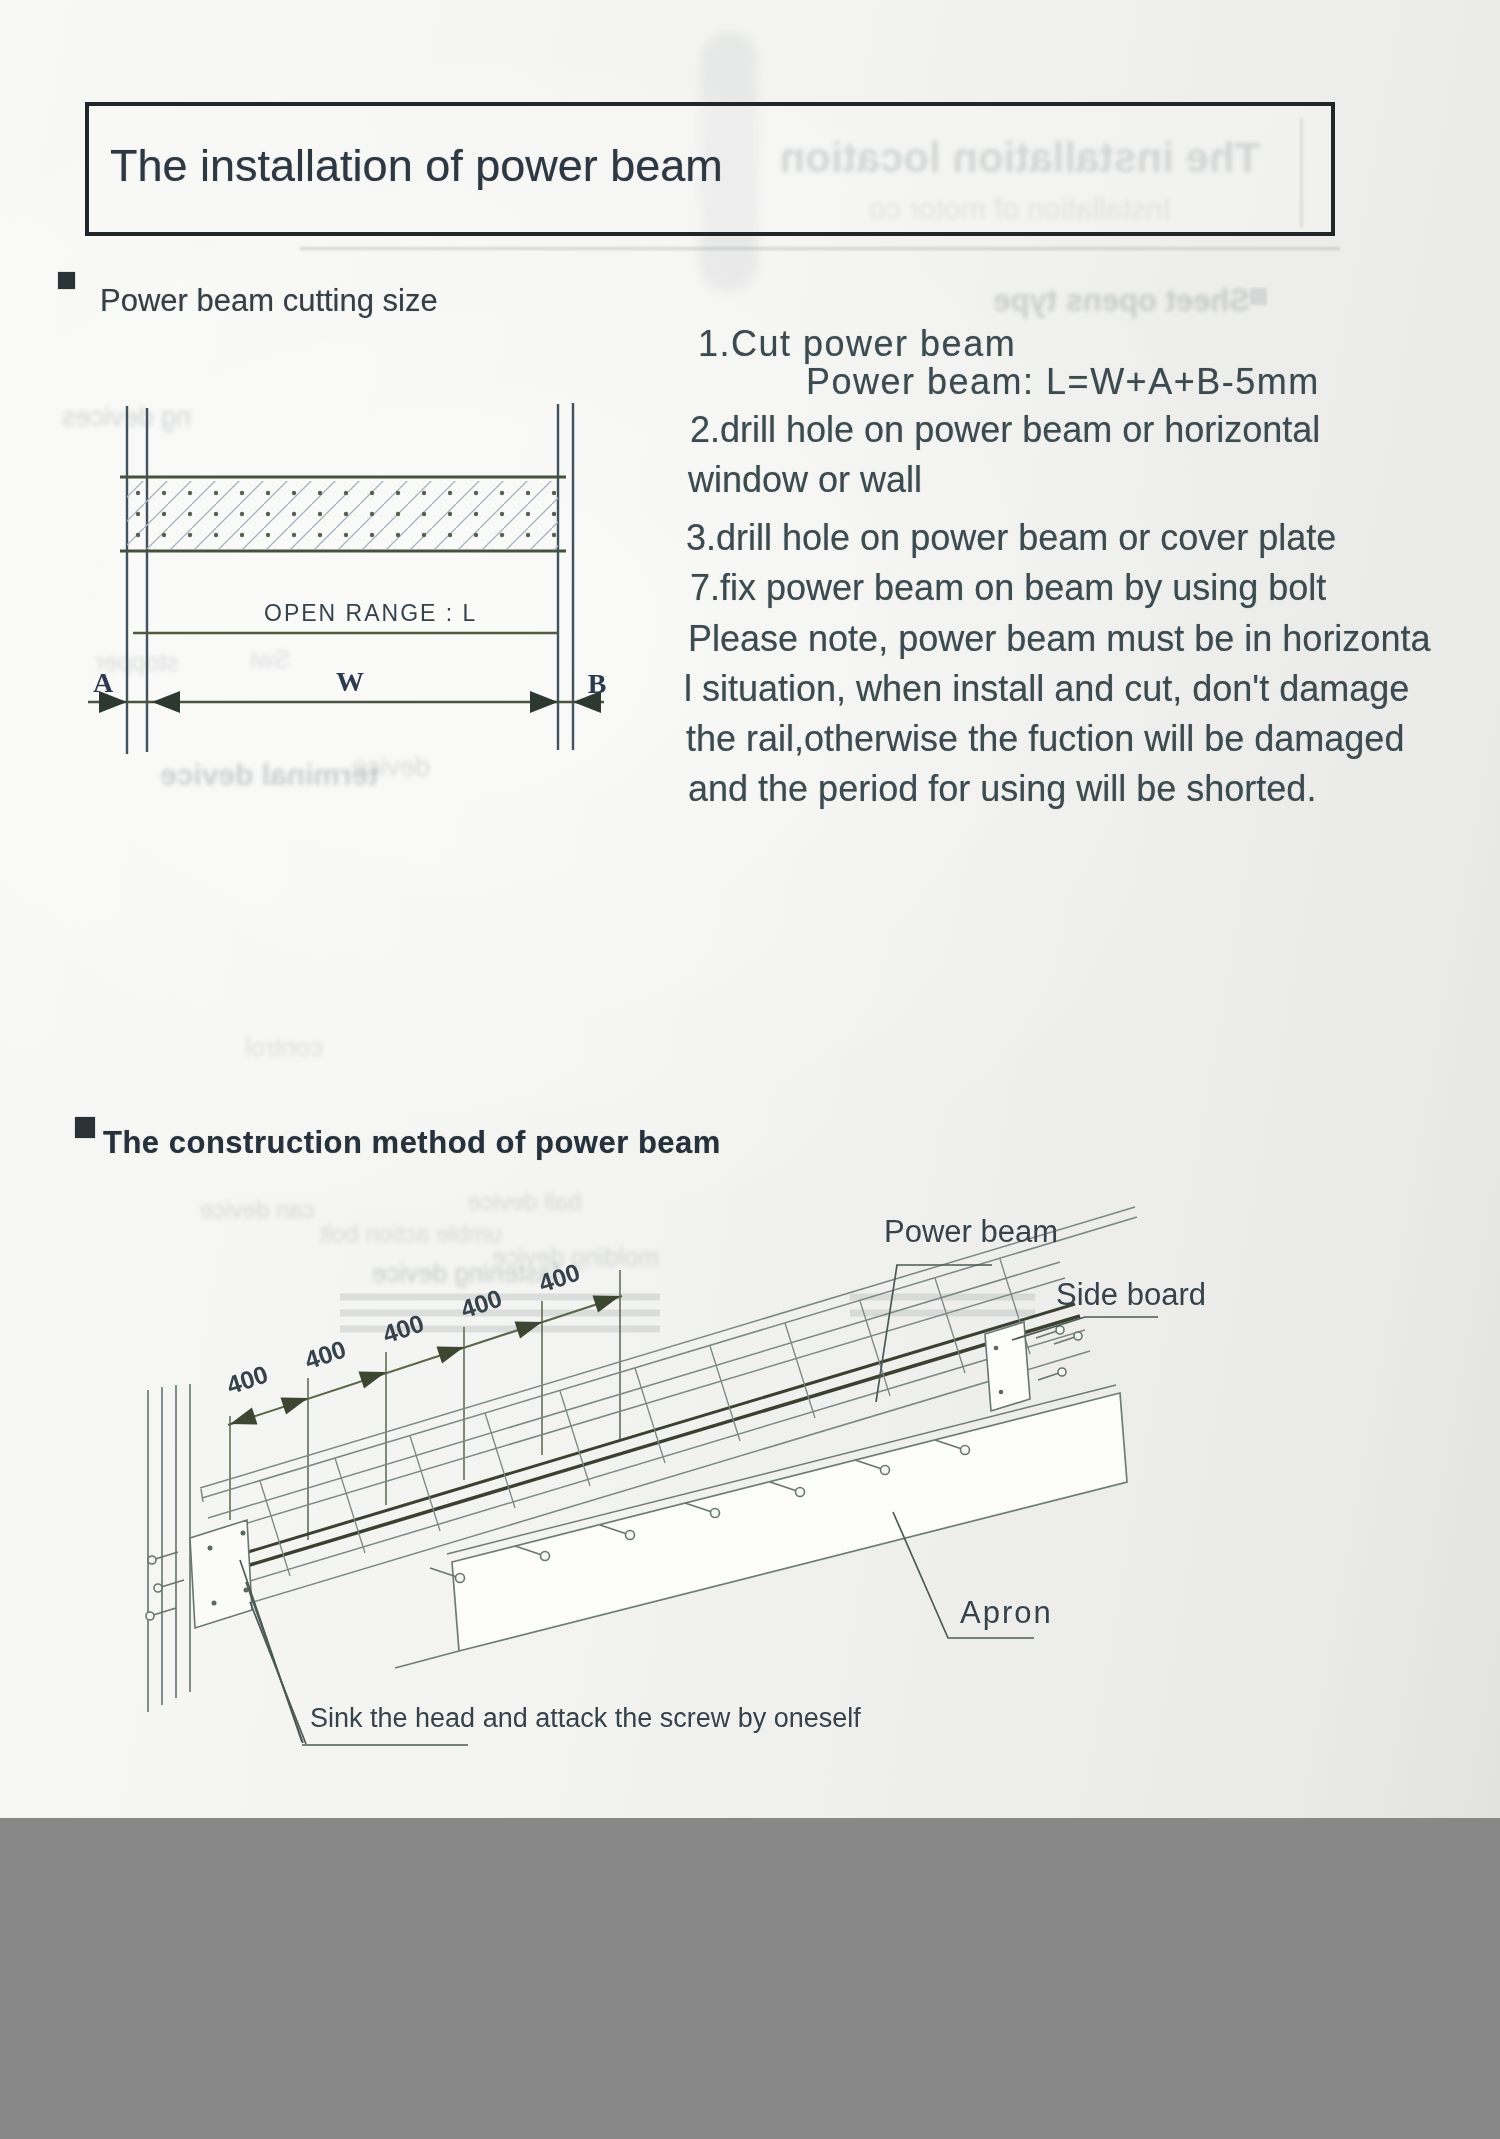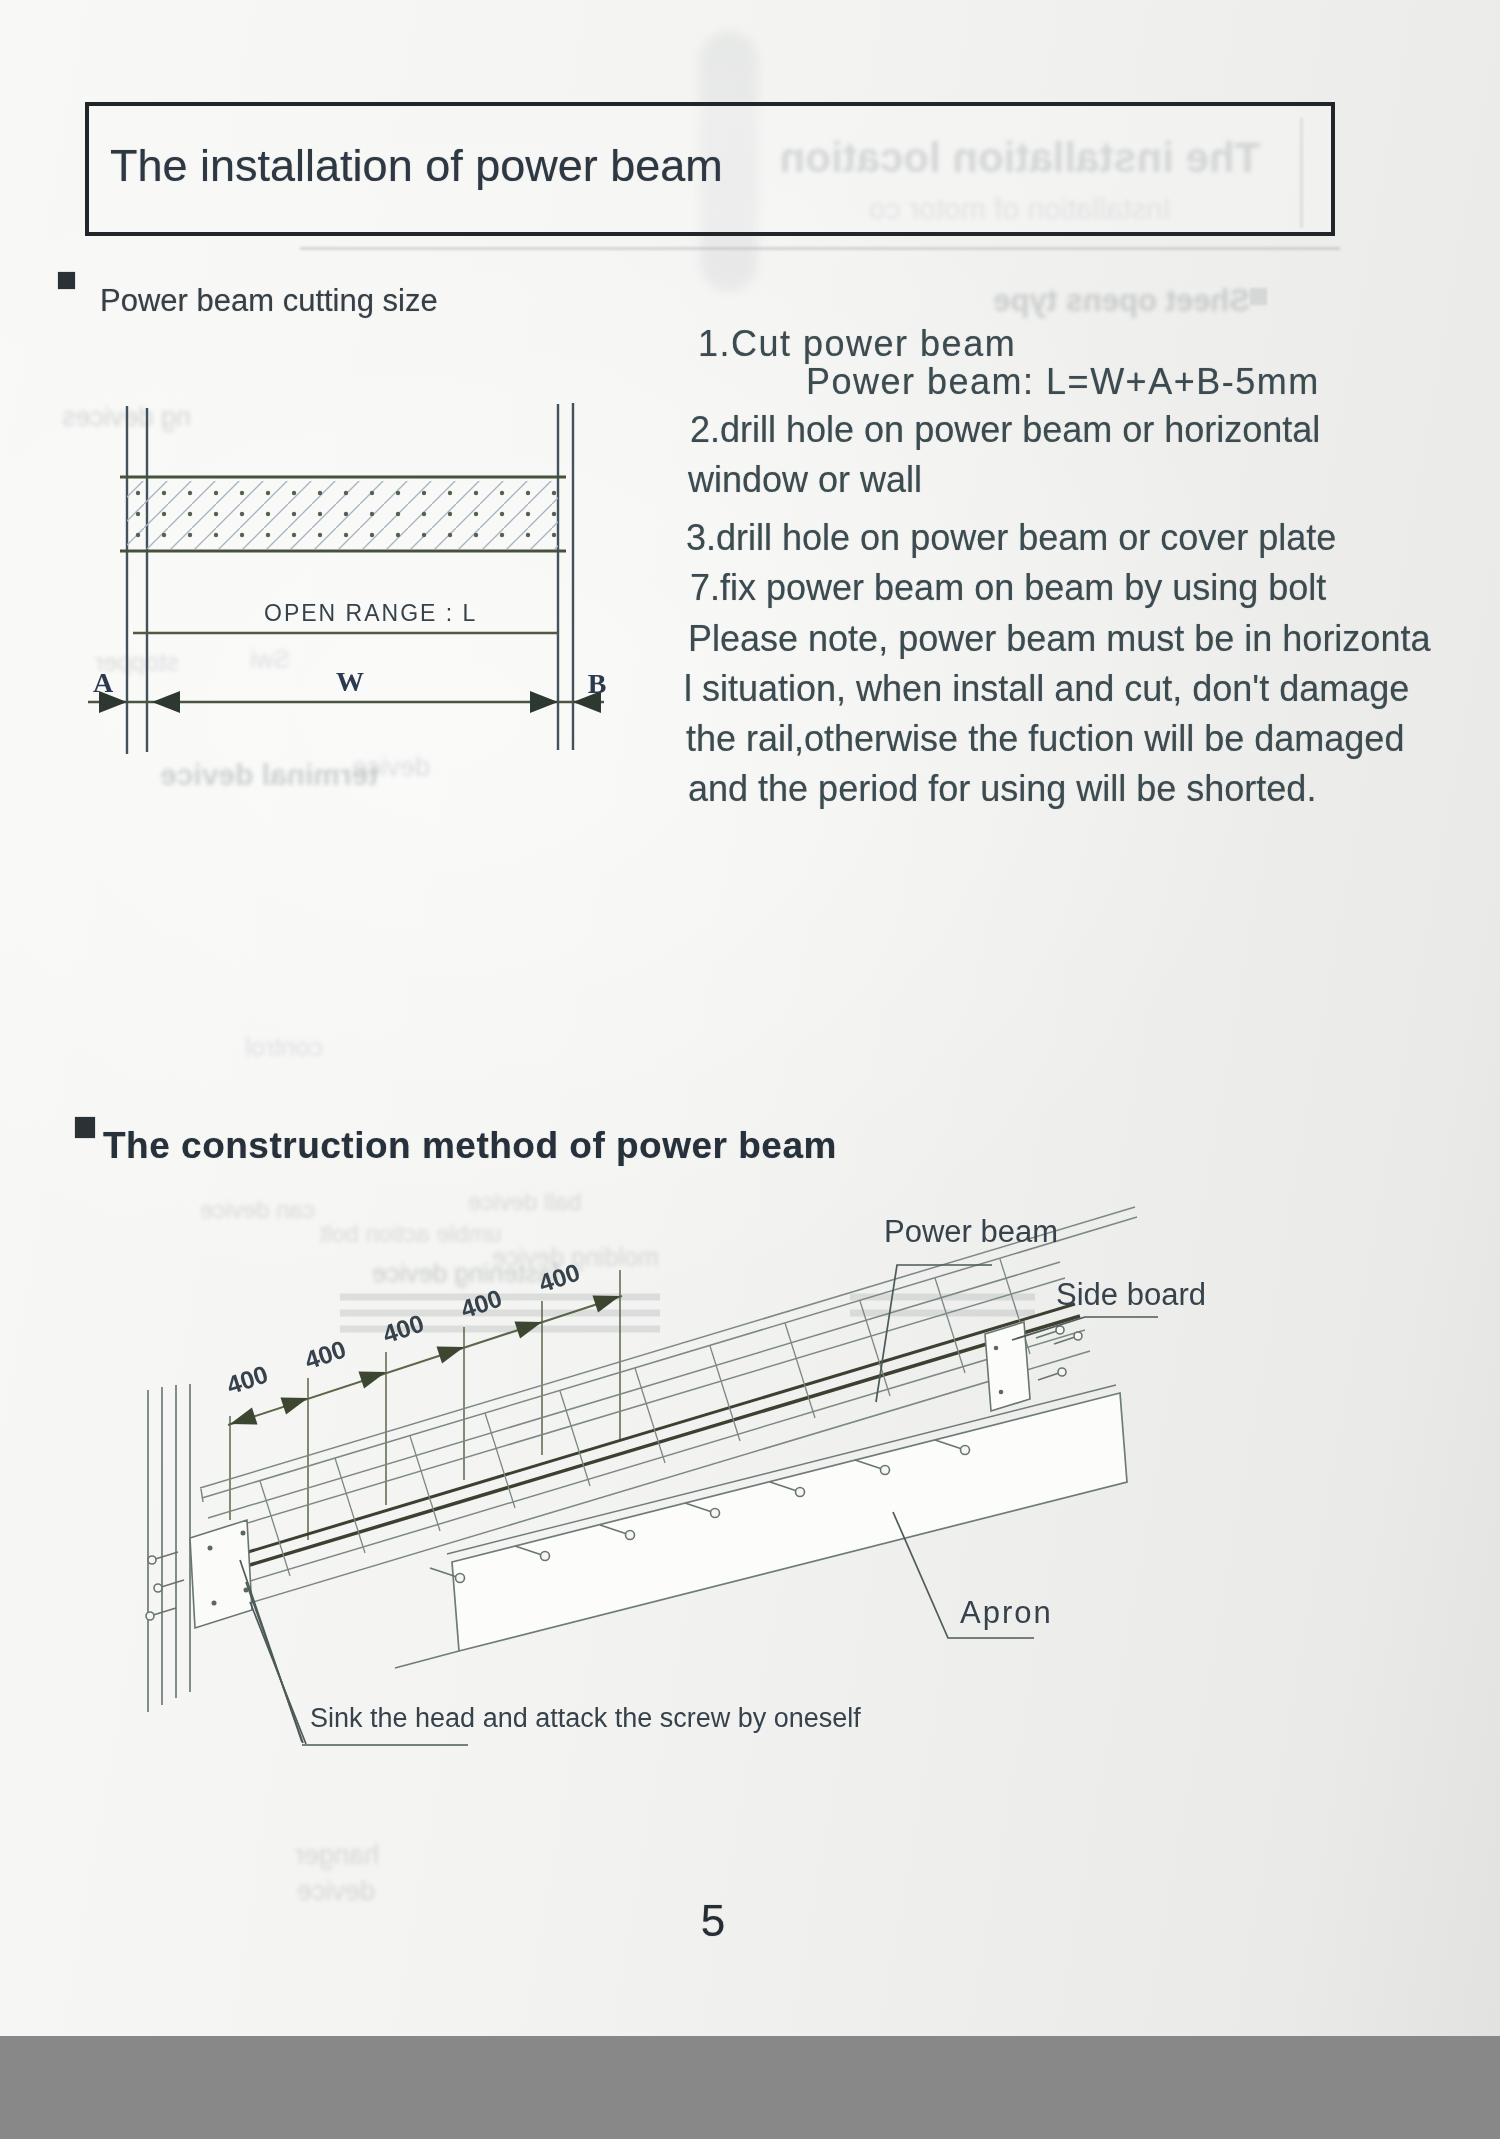--- a/index.html
+++ b/index.html
@@ -1,33 +1,33 @@
 <!DOCTYPE html>
 <html><head>
 <meta charset="utf-8">
 <style>
   html,body{margin:0;padding:0;background:#888;}
   .page{
-    position:relative;width:1500px;height:2036px;overflow:hidden;
+    position:relative;width:1500px;height:1818px;overflow:hidden;
     background:
       radial-gradient(ellipse 1200px 900px at 30% 35%, rgba(255,255,255,.55), rgba(255,255,255,0) 70%),
       linear-gradient(100deg,#f8f8f6 0%,#f3f3f1 45%,#eaeae8 88%,#e2e3e1 100%);
     font-family:"Liberation Sans", sans-serif;
     color:#3a474e;
   }
   .txt{position:absolute;white-space:nowrap;text-shadow:0 0 1px rgba(55,70,78,.45);margin-top:20px;}
   
   .title-box{position:absolute;left:85px;top:102px;width:1242px;height:126px;
     border:4px solid #20262a;background:rgba(250,250,248,.35);}
   .doc-title{position:absolute;left:110px;top:140px;font-size:45px;color:#2e3842;
     text-shadow:0 0 1px rgba(46,56,66,.5);}
   
   .bullet{position:absolute;background:#2b3236;box-shadow:0 0 1px rgba(40,50,60,.6);}
   .h1-cutting{position:absolute;left:100px;top:263px;font-size:31px;color:#363e46;}
-  .h1-construction{position:absolute;left:103px;top:1105px;font-size:37px;font-weight:bold;color:#27313b;letter-spacing:.5px;}
+  .h1-construction{position:absolute;left:103px;top:1105px;font-size:31px;font-weight:bold;color:#27313b;letter-spacing:.5px;}
   
   .step,.note{font-size:36px;color:#3c4b50;}
   
   .ghost{position:absolute;transform:scaleX(-1);color:#8c9898;filter:blur(2px);
     white-space:nowrap;pointer-events:none;}
   .gline{position:absolute;background:rgba(150,158,158,.35);filter:blur(1px);}
   .smudge{position:absolute;left:700px;top:32px;width:58px;height:260px;opacity:.14;filter:blur(5px);
     background:linear-gradient(to bottom, #9aa, #aab 30%, #99a 60%, #aab);border-radius:30px;}
   svg{position:absolute;overflow:visible;}
   svg text{font-family:"Liberation Sans", sans-serif;fill:#36424c;}

